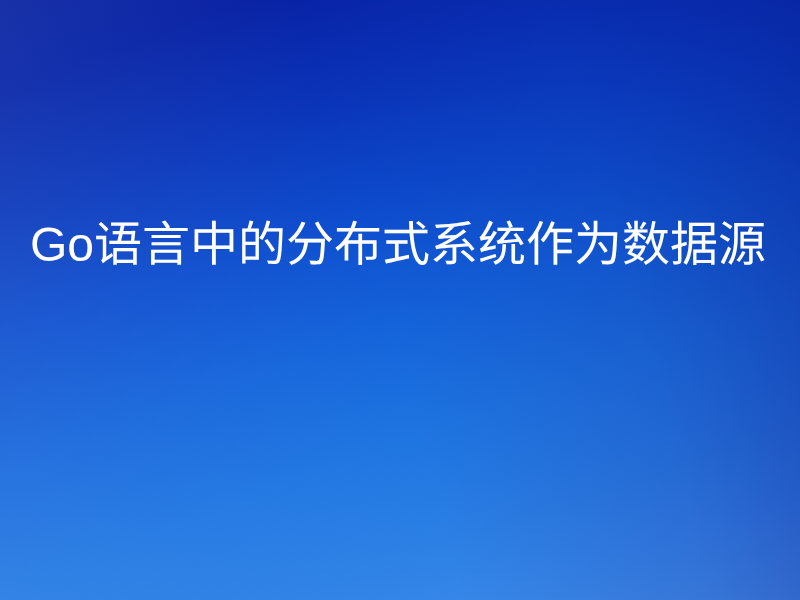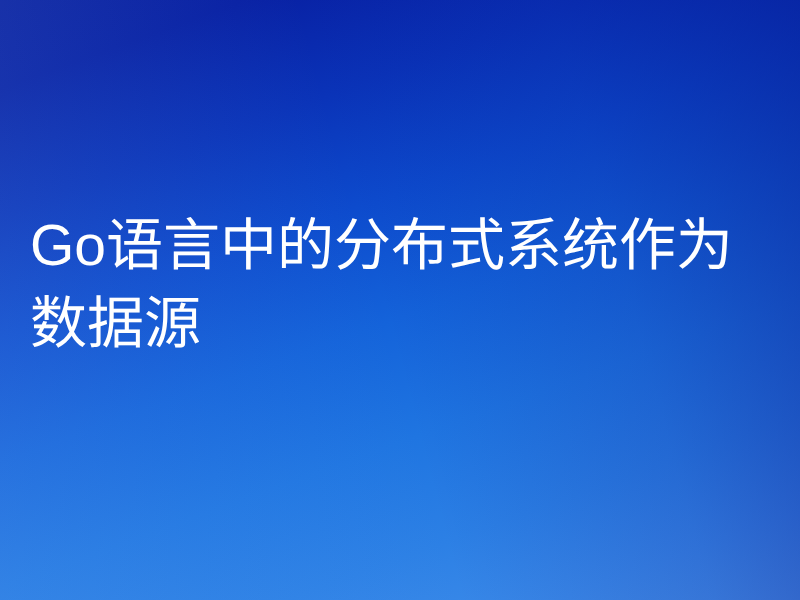--- a/index.html
+++ b/index.html
@@ -56,21 +56,21 @@
   .cover-title-wrap {
     position: absolute;
     left: 30px;
     top: 206px;
     width: 745px;
   }
 
   .cover-title {
     margin: 0;
     color: #ffffff;
-    font-size: 57px;
+    font-size: 48px;
     line-height: 78px;
     font-weight: 400;
     letter-spacing: 0px;
     text-align: left;
     word-break: break-word;
     white-space: normal;
   }
 </style>
 </head>
 <body>

